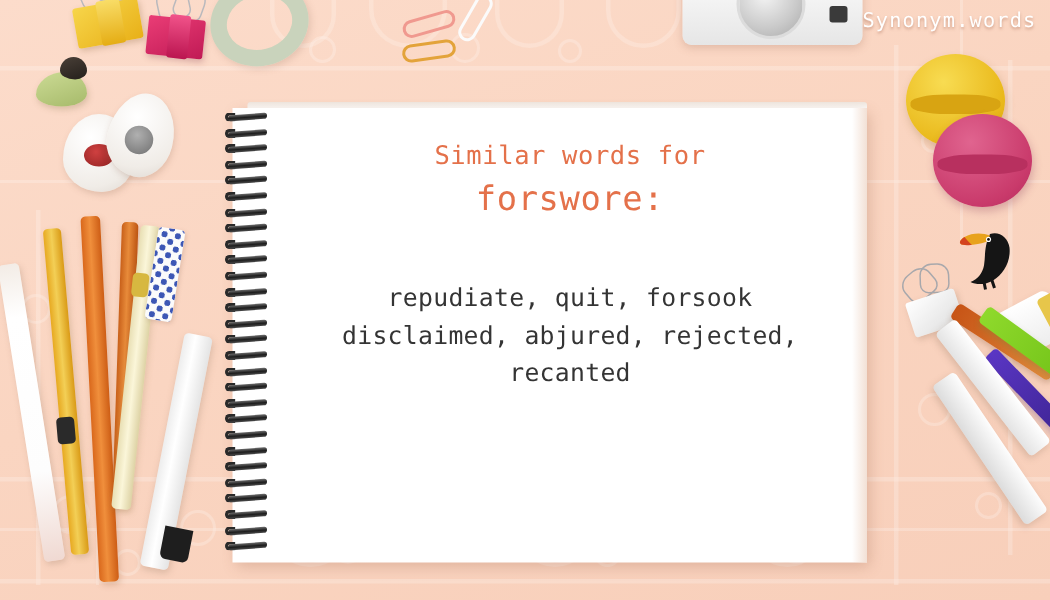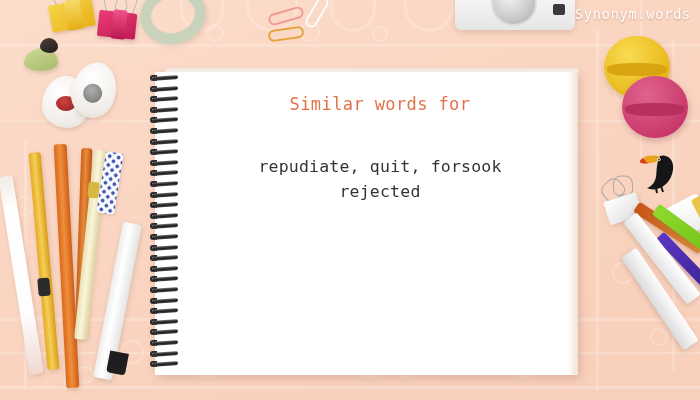--- a/index.html
+++ b/index.html
@@ -510,17 +510,19 @@
       <div class="wire"></div>
     </div>
     <div class="ring" style="top: 286.2px;">
       <div class="hook"></div>
       <div class="wire"></div>
     </div>
   </div>
 
 <div id="pad-content">
   <div id="title-line">Similar words for</div>
+  <div id="headword">forswore:</div>
   <div id="wordlist">
     <div class="wl-line">repudiate, quit, forsook</div>
-    <div class="wl-line">rejected</div>
+    <div class="wl-line">disclaimed, abjured, rejected,</div>
+    <div class="wl-line">recanted</div>
   </div>
 </div>
 
 </body></html>

